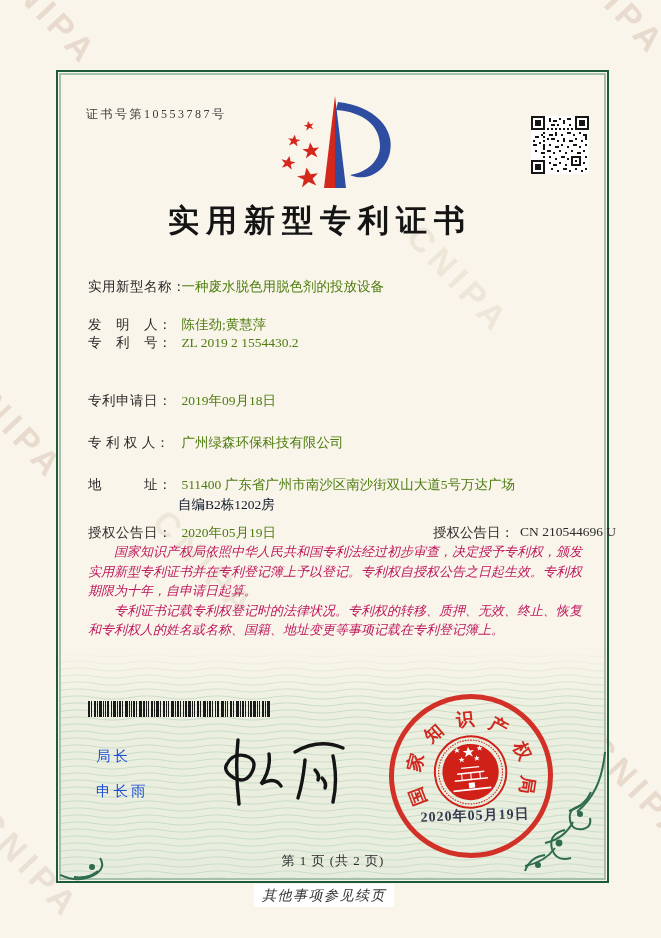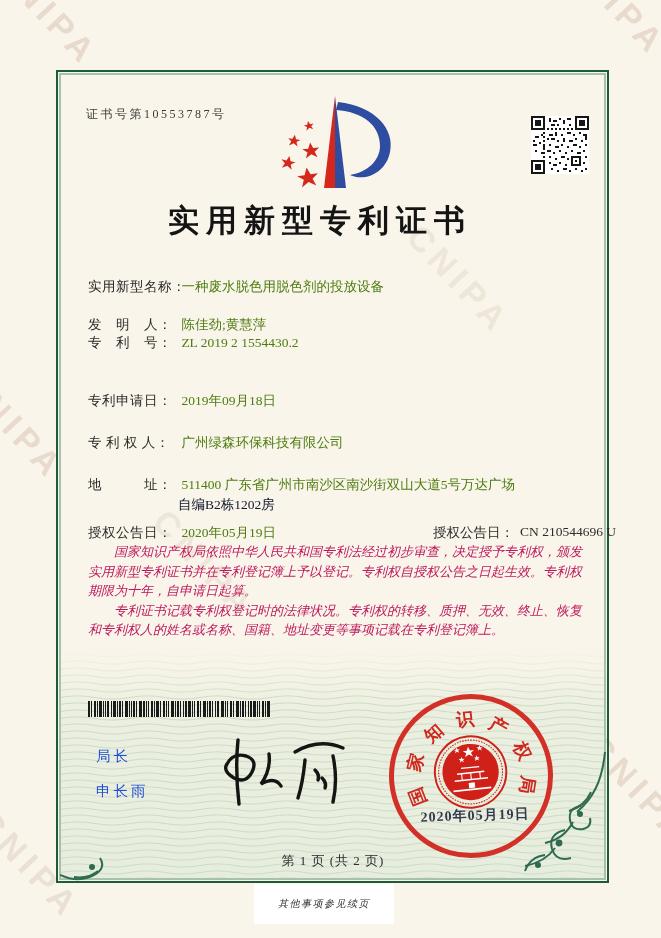--- a/index.html
+++ b/index.html
@@ -62,23 +62,23 @@
   .emblem{position:absolute;left:44px;top:40px;width:76px;height:76px;}
   .seal-date{position:absolute;left:8px;top:113px;width:148px;text-align:center;
       font-size:14px;color:#343a4f;letter-spacing:1px;transform:rotate(4deg);font-weight:bold;}
 
   .flourish-br{position:absolute;left:521px;top:752px;width:86px;height:128px;z-index:4;}
   .flourish-bl{position:absolute;left:60px;top:845px;width:62px;height:36px;z-index:4;}
 
   .page-num{position:absolute;left:168px;top:852px;width:330px;text-align:center;
             font-size:13px;color:#2e2e2e;letter-spacing:1px;z-index:4;}
 
-  .note-box{position:absolute;left:254px;top:884px;width:140px;height:40px;background:#ffffff;
+  .note-box{position:absolute;left:254px;top:884px;width:140px;height:23px;background:#ffffff;
             display:flex;align-items:center;justify-content:center;z-index:6;
-            font-size:10px;font-style:italic;color:#333;letter-spacing:1.5px;}
+            font-size:14px;font-style:italic;color:#333;letter-spacing:1.5px;}
 </style>
 </head>
 <body>
 
 <div class="page">
 
   <span class="wm" style="left:-20px;top:-8px;">CNIPA</span>
   <span class="wm" style="left:548px;top:-18px;">CNIPA</span>
   <span class="wm" style="left:392px;top:260px;color:rgba(226,216,197,.5);">CNIPA</span>
   <span class="wm" style="left:-54px;top:406px;">CNIPA</span>

